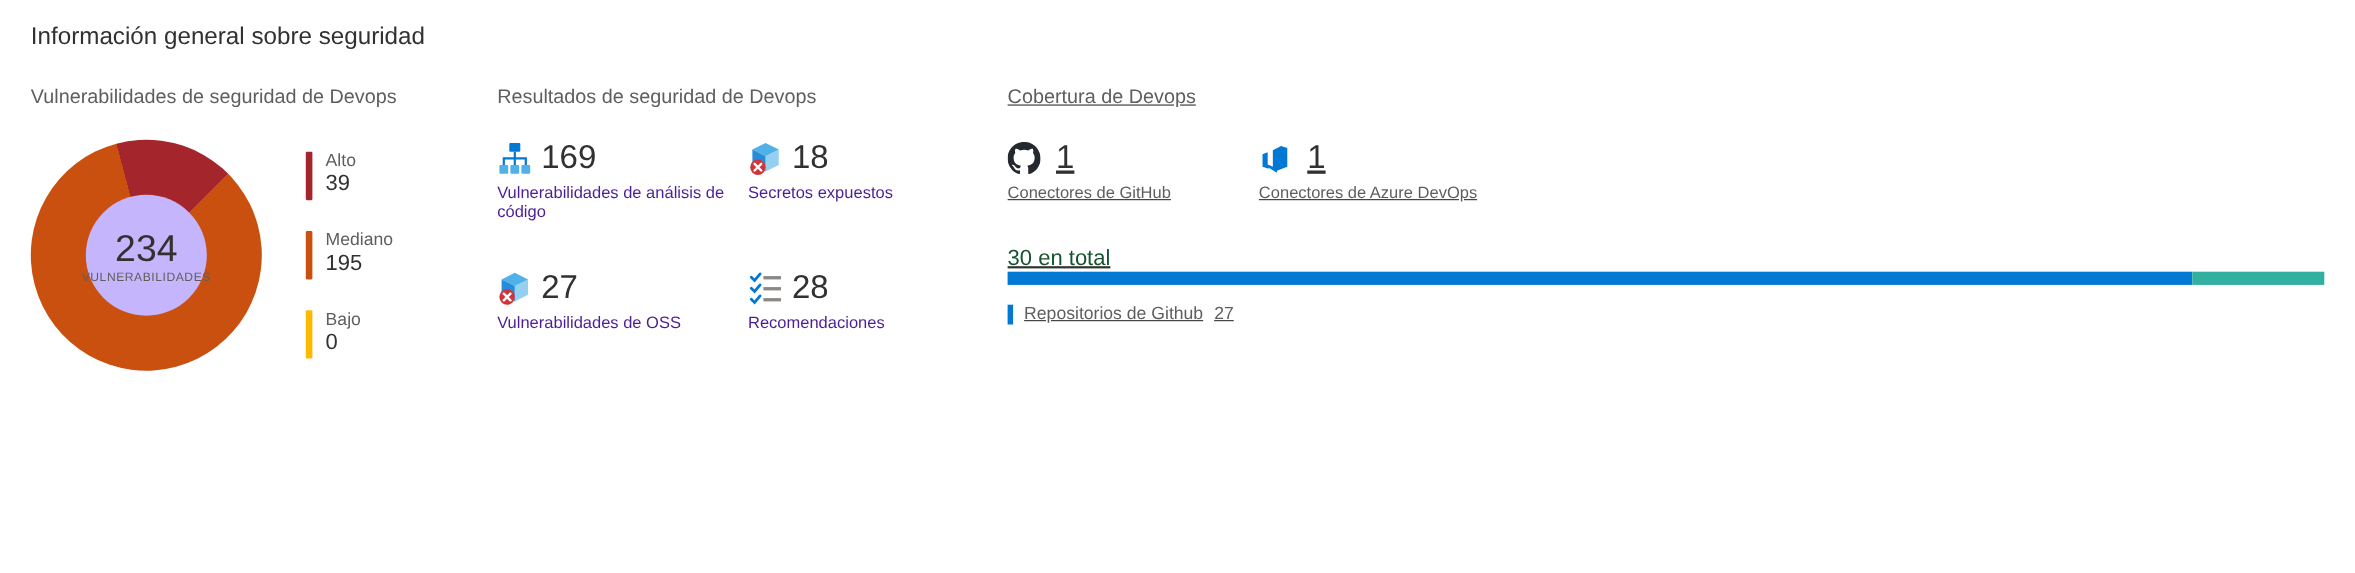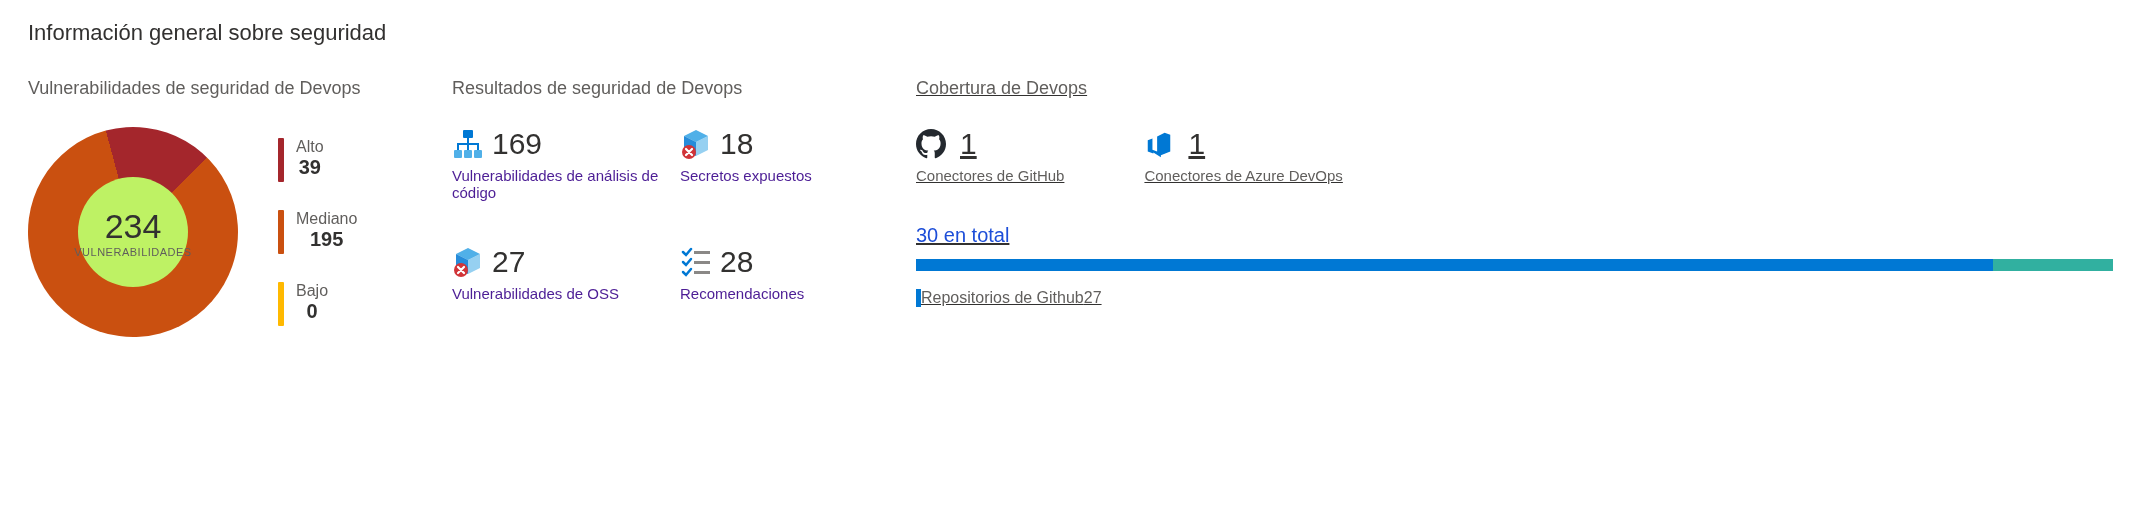--- a/index.html
+++ b/index.html
@@ -47,21 +47,21 @@
       background: conic-gradient(
         var(--high) 0deg calc(var(--high-deg)*1deg),
         var(--med) calc(var(--high-deg)*1deg) calc((var(--high-deg) + var(--med-deg))*1deg),
         var(--low) calc((var(--high-deg) + var(--med-deg))*1deg) 360deg
       );
       transform: rotate(-15deg);
     }
     .donut-hole {
       position: absolute;
       inset: 50px;
-      background: #bef264;
+      background: #c4b5fd;
       border-radius: 50%;
       display: flex;
       flex-direction: column;
       align-items: center;
       justify-content: center;
     }
     .donut-total {
       font-size: 34px;
       font-weight: 400;
       color: #323130;
@@ -73,35 +73,33 @@
     }
     .legend {
       display: flex;
       flex-direction: column;
       gap: 28px;
     }
     .legend-item {
       display: flex;
       align-items: flex-start;
       gap: 12px;
-      text-align: center;
     }
     .legend-bar {
       width: 6px;
       height: 44px;
       border-radius: 1px;
     }
     .legend-text .legend-name {
       font-size: 16px;
       color: #605e5c;
     }
     .legend-text .legend-val {
       font-size: 20px;
       color: #323130;
-      font-weight: bold;
     }
     
     .panel-results {
       width: 440px;
       flex-shrink: 0;
     }
     .results-grid {
       display: grid;
       grid-template-columns: 1fr 1fr;
       row-gap: 44px;
@@ -162,39 +160,39 @@
       font-size: 30px;
       font-weight: 400;
       color: #323130;
     }
     .connector-label {
       font-size: 15px;
       color: #605e5c;
     }
     .coverage-total {
       font-size: 20px;
-      color: #1d4ed8;
-      margin-bottom: 12px;
+      color: #14532d;
     }
     .coverage-bar {
       display: flex;
       height: 12px;
       width: 100%;
       margin-bottom: 18px;
     }
     .coverage-seg { height: 100%; }
     .coverage-legend {
       display: flex;
       gap: 28px;
       font-size: 16px;
       color: #605e5c;
     }
     .cov-leg-item {
       display: flex;
       align-items: center;
+      gap: 10px;
     }
     .cov-swatch {
       width: 5px;
       height: 18px;
     }
   </style>
 </head>
 <body>
 
 <h1 class="page-title">Información general sobre seguridad</h1>

